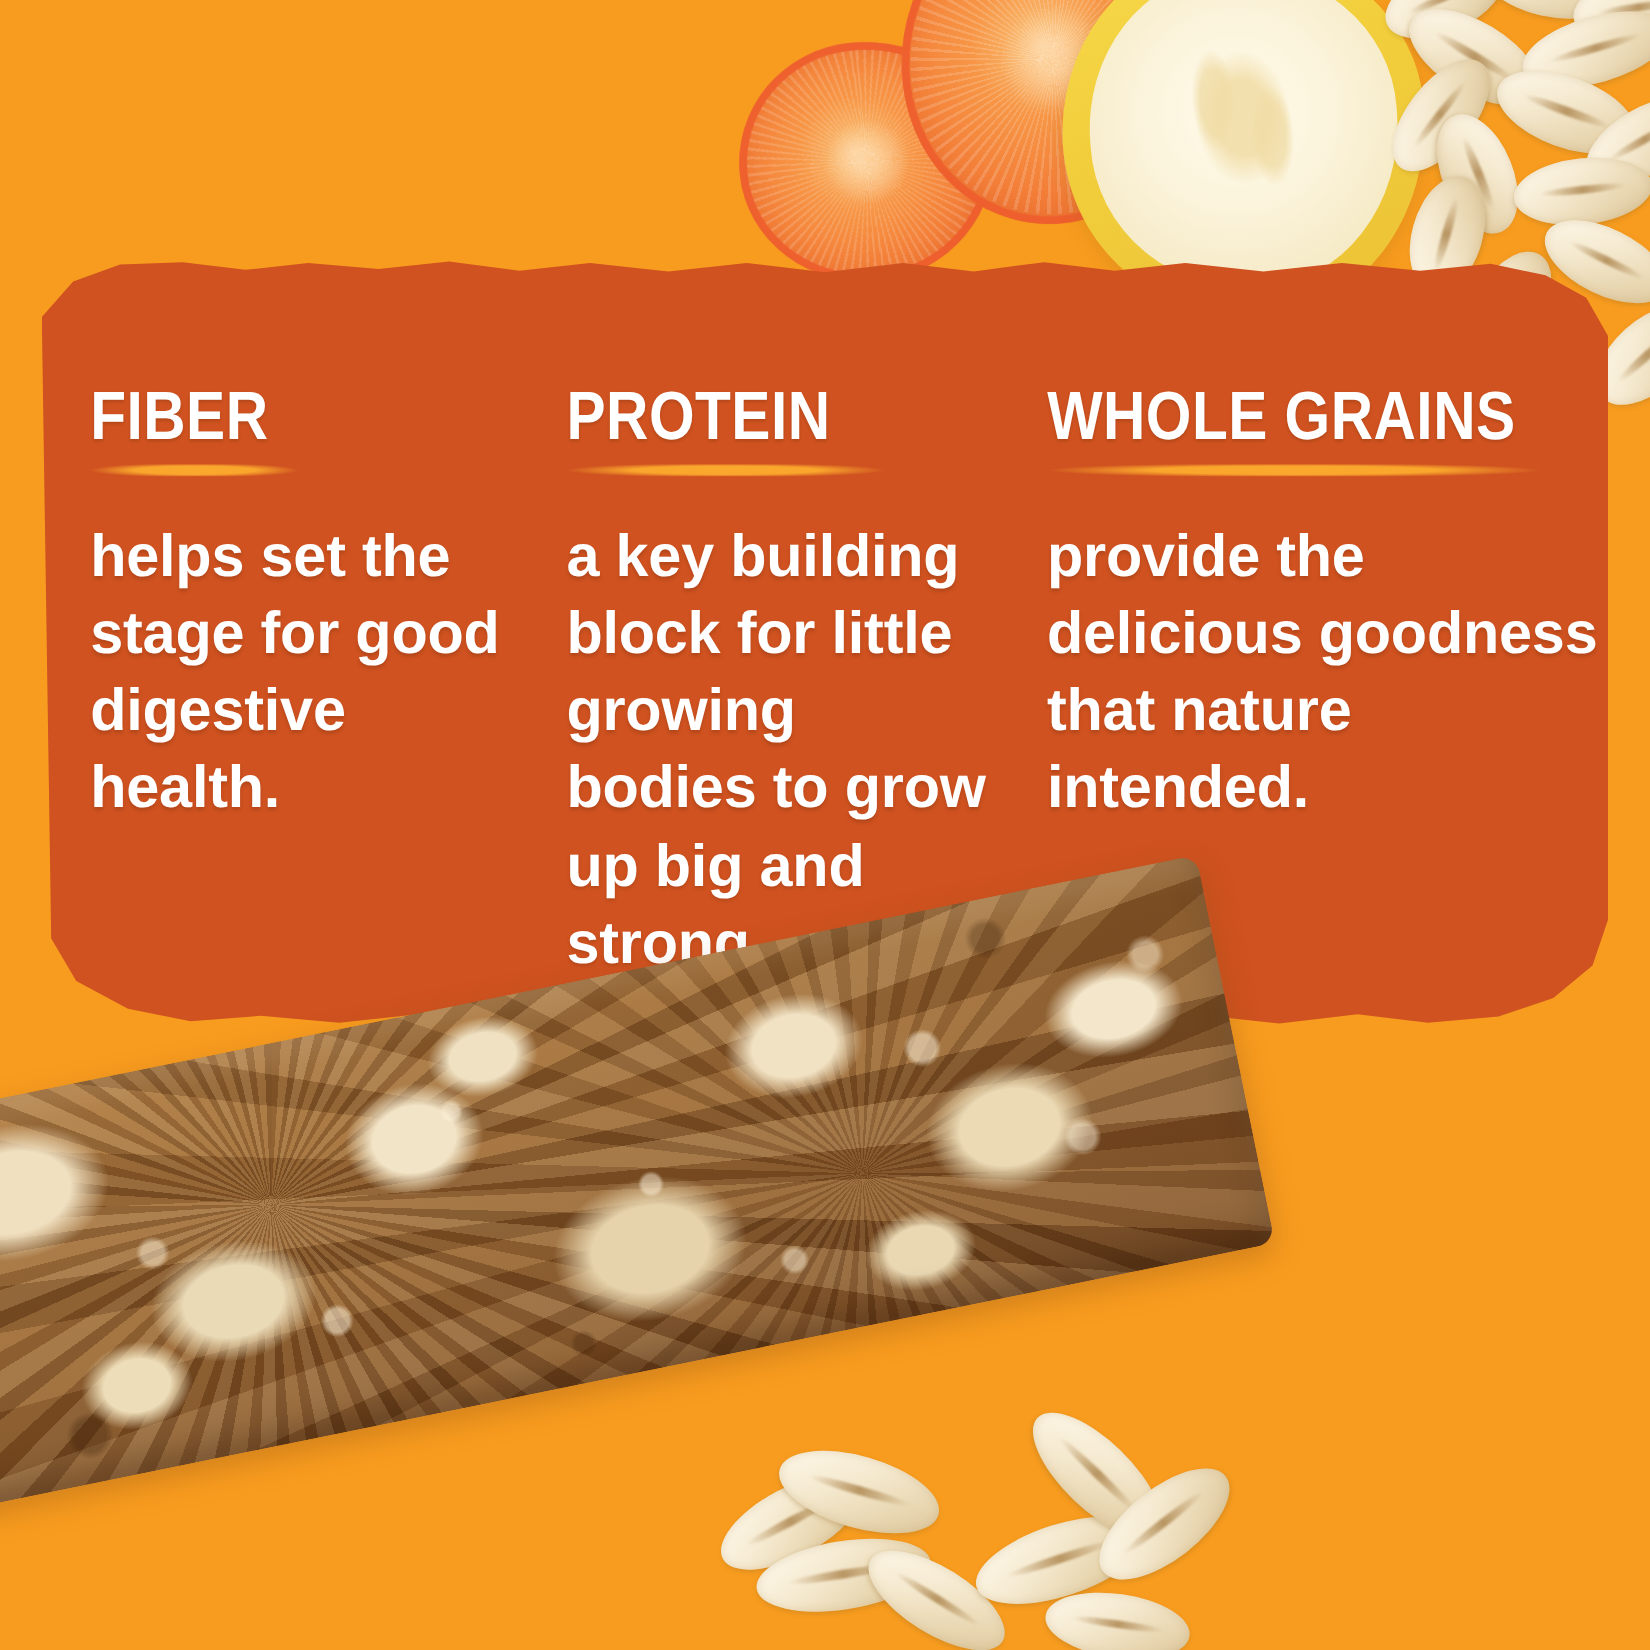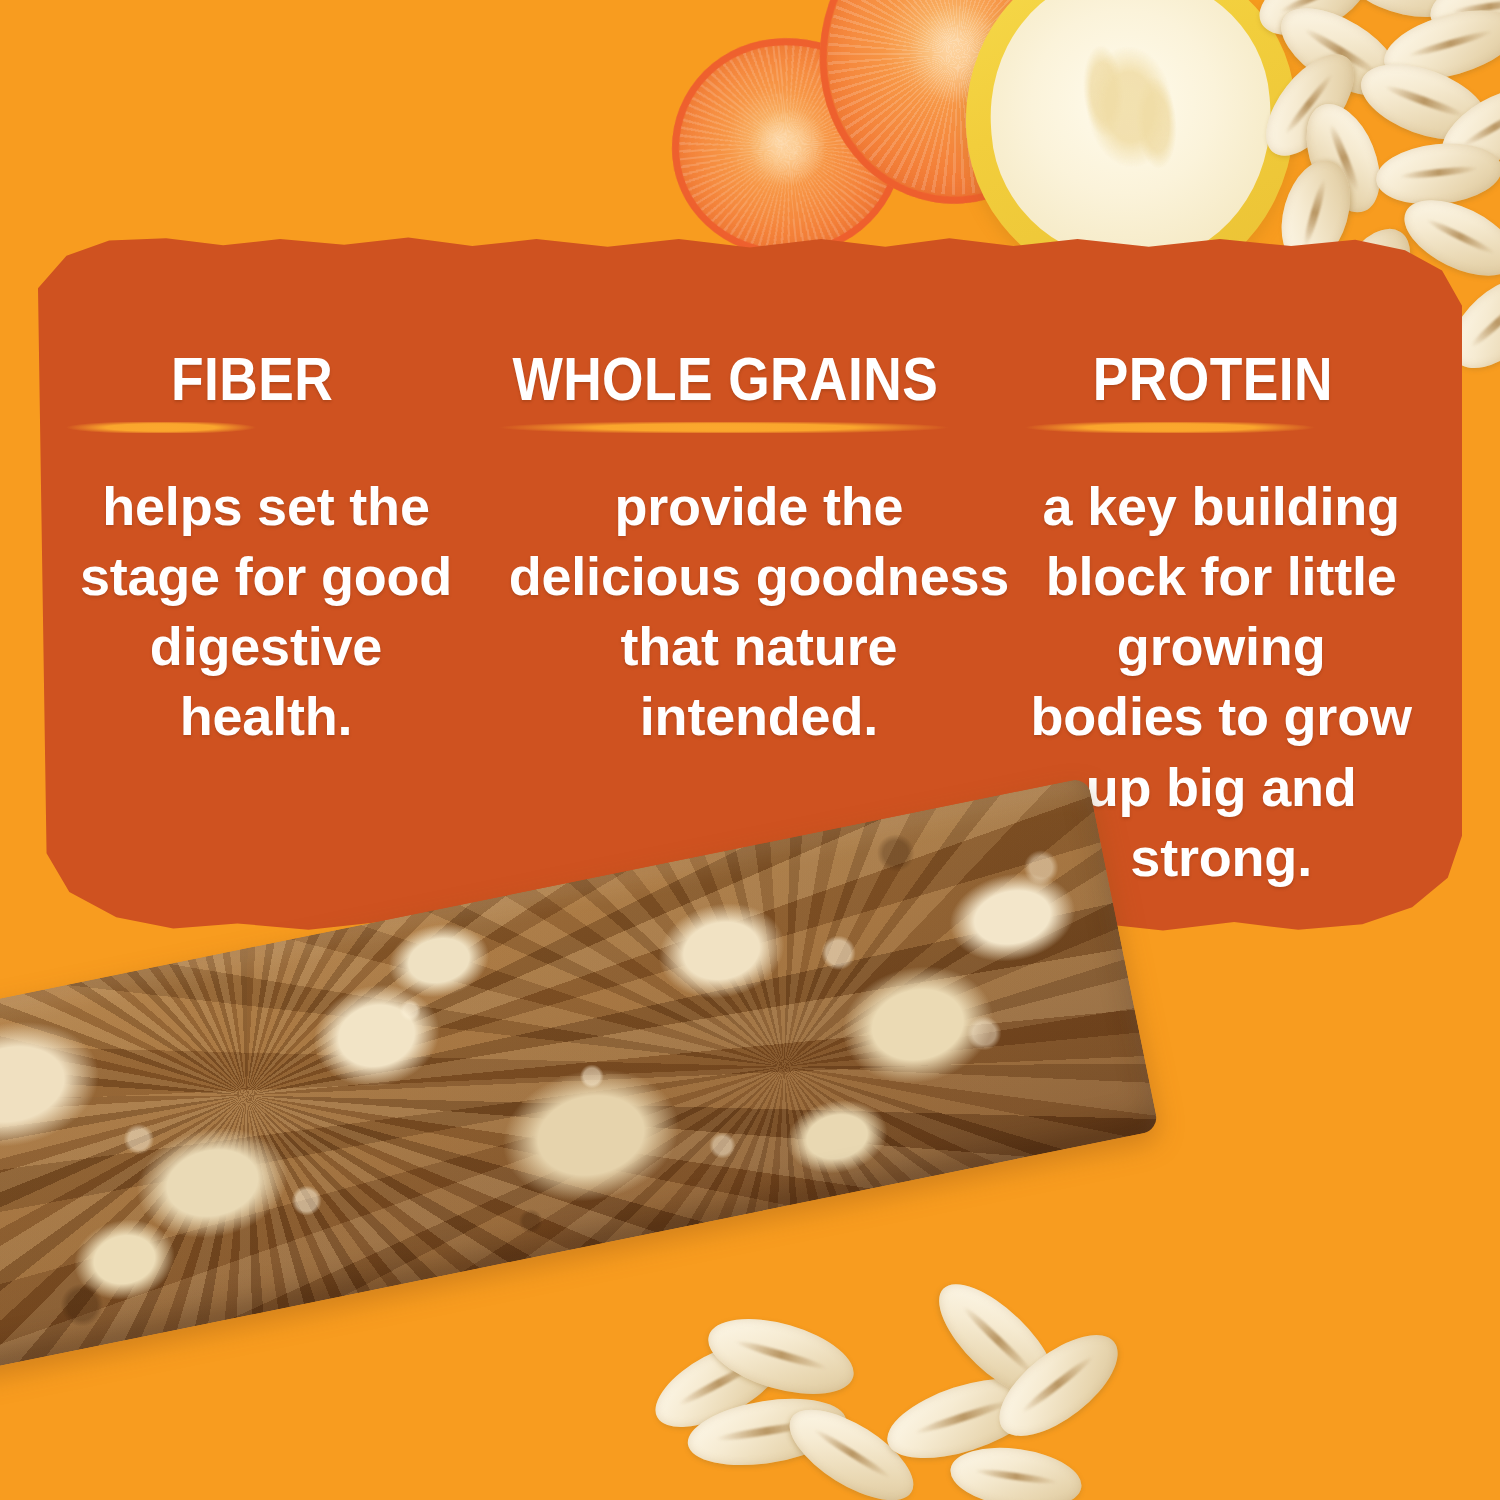--- a/index.html
+++ b/index.html
@@ -115,25 +115,24 @@
       100% 86%, 99.0% 92.0%, 96.5% 96.2%, 93.0% 98.6%, 88.5% 99.4%,
       84.0% 98.3%, 79.0% 99.5%, 74.0% 98.4%, 69.0% 99.5%, 64.0% 98.4%,
       59.0% 99.5%, 54.0% 98.3%, 49.0% 99.5%, 44.0% 98.4%, 39.0% 99.5%,
       34.0% 98.4%, 29.0% 99.5%, 24.0% 98.3%, 19.0% 99.4%, 14.0% 98.5%,
       9.5% 99.2%, 5.5% 97.6%, 2.2% 94.0%, 0.6% 88.5%
     );
   }
 
   #benefits-columns {
     position: absolute;
-    left: 0; top: 0;
+    left: 16px; top: 0;
     width: 100%; height: 100%;
     display: flex;
     padding: 118px 0 0 28px;
-    text-align: center;
   }
 
   .benefit-col { position: relative; }
   #col-fiber        { width: 436px; }
   #col-protein      { width: 440px; }
   #col-whole-grains { width: 530px; }
 
   .benefit-heading {
     color: #FFFFFF;
     font-size: 62px;
@@ -263,30 +262,30 @@
 
   <section id="benefits-card">
     <div id="benefits-columns">
 
       <div class="benefit-col" id="col-fiber">
         <div class="benefit-heading">FIBER</div>
         <div class="heading-rule" id="rule-fiber"></div>
         <p class="benefit-body" id="body-fiber">helps set the stage for good digestive health.</p>
       </div>
 
+      <div class="benefit-col" id="col-protein">
+        <div class="benefit-heading">PROTEIN</div>
+        <div class="heading-rule" id="rule-protein"></div>
+        <p class="benefit-body" id="body-protein">a key building block for little growing bodies to grow up big and strong.</p>
+      </div>
+
       <div class="benefit-col" id="col-whole-grains">
         <div class="benefit-heading">WHOLE GRAINS</div>
         <div class="heading-rule" id="rule-whole-grains"></div>
         <p class="benefit-body" id="body-whole-grains">provide the delicious goodness that nature intended.</p>
-      </div>
-
-      <div class="benefit-col" id="col-protein">
-        <div class="benefit-heading">PROTEIN</div>
-        <div class="heading-rule" id="rule-protein"></div>
-        <p class="benefit-body" id="body-protein">a key building block for little growing bodies to grow up big and strong.</p>
       </div>
 
     </div>
   </section>
 
   <div id="granola-bar">
     <div class="crumb-layer"></div>
   </div>
 
   <div class="deco" id="oats-bottom">

